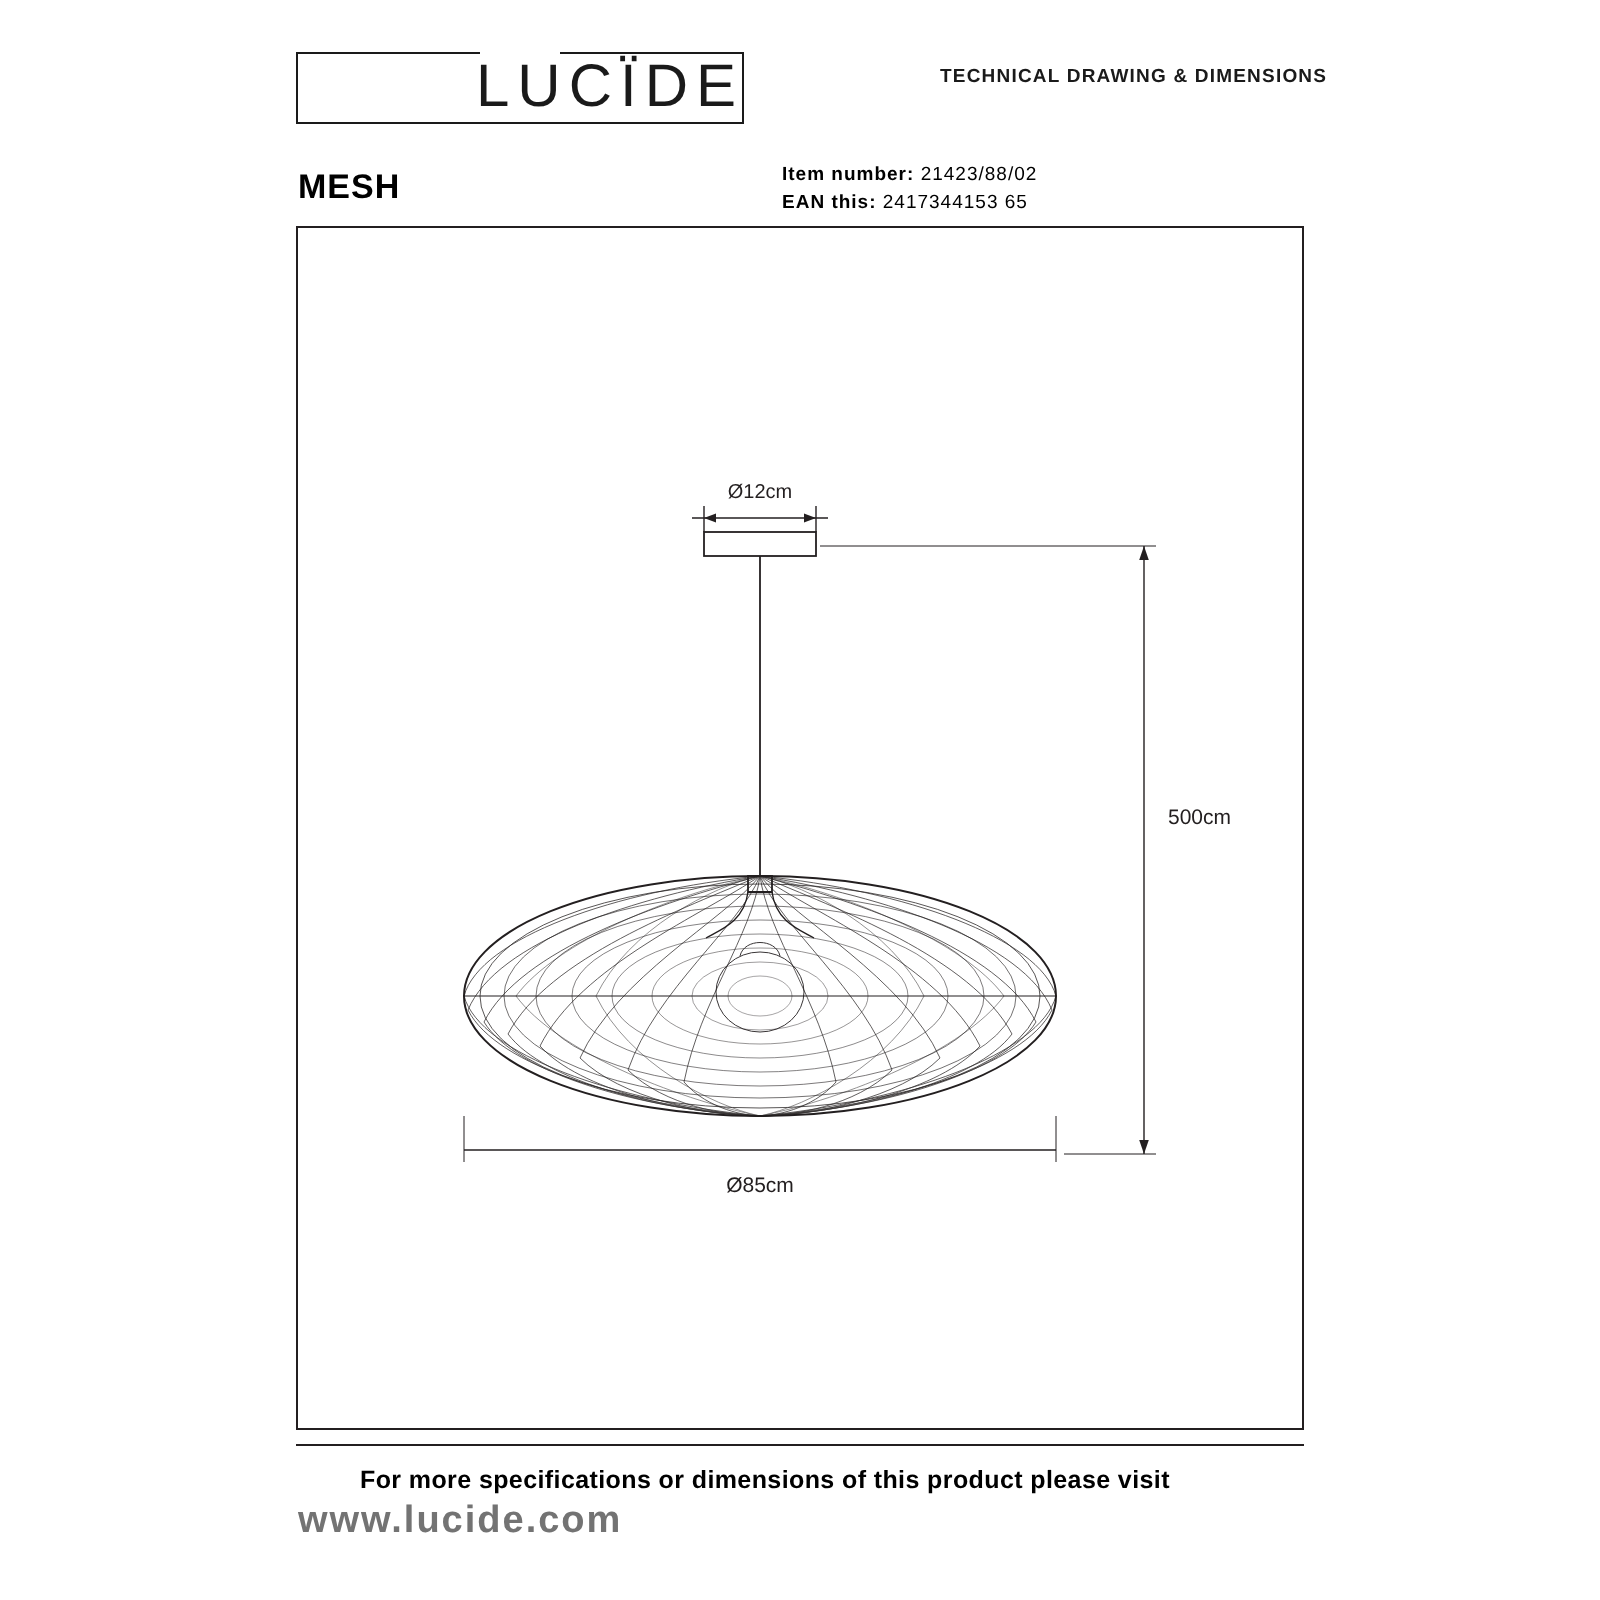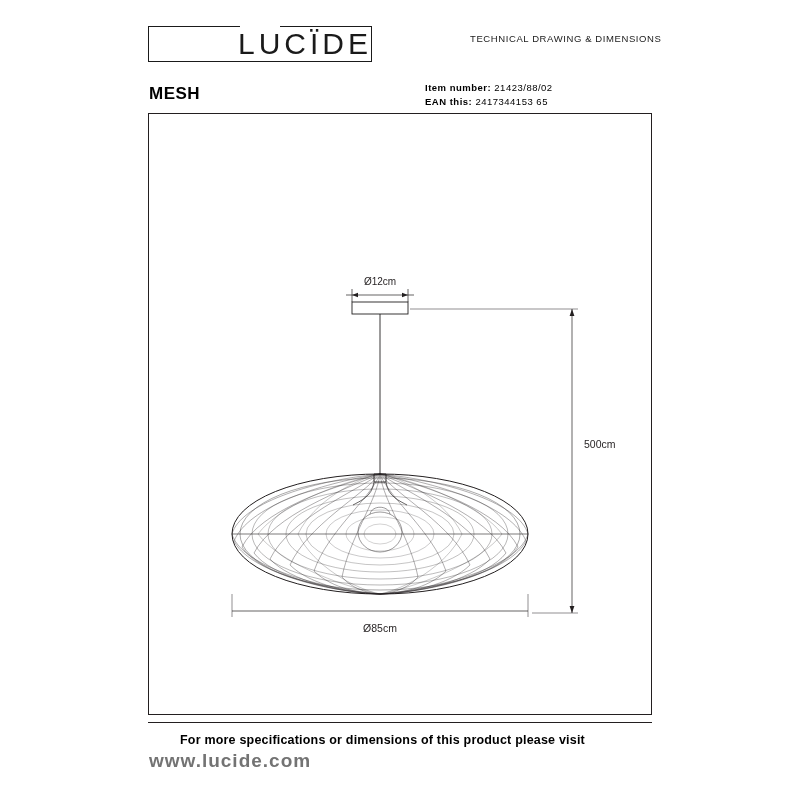--- a/index.html
+++ b/index.html
@@ -73,42 +73,41 @@
     background: #1a1a1a;
   }
 
   .tech-title {
     position: absolute;
     left: 470px;
     top: 33px;
     font-size: 9.5px;
     letter-spacing: 0.6px;
     color: #1a1a1a;
-    font-weight: 400;
+    font-weight: 700;
   }
 
   .product-name {
     position: absolute;
     left: 149px;
     top: 84px;
     font-size: 17px;
     font-weight: bold;
     letter-spacing: 0.5px;
     color: #000;
     text-align: right;
   }
 
   .meta {
     position: absolute;
     left: 391px;
     top: 81px;
     font-size: 9.5px;
     line-height: 14px;
     letter-spacing: 0.5px;
-    margin-left: 34px;
   }
   .meta b { font-weight: bold; }
 
   
   .frame {
     position: absolute;
     left: 148px;
     top: 113px;
     width: 504px;
     height: 602px;
@@ -117,21 +116,20 @@
     background: #fff;
   }
 
   
   .drawing {
     position: absolute;
     left: 148px;
     top: 113px;
     width: 504px;
     height: 602px;
-    margin-top: 36px;
   }
 
   
   .footer-rule {
     position: absolute;
     left: 148px;
     top: 722px;
     width: 504px;
     height: 1px;
     background: #231f20;

